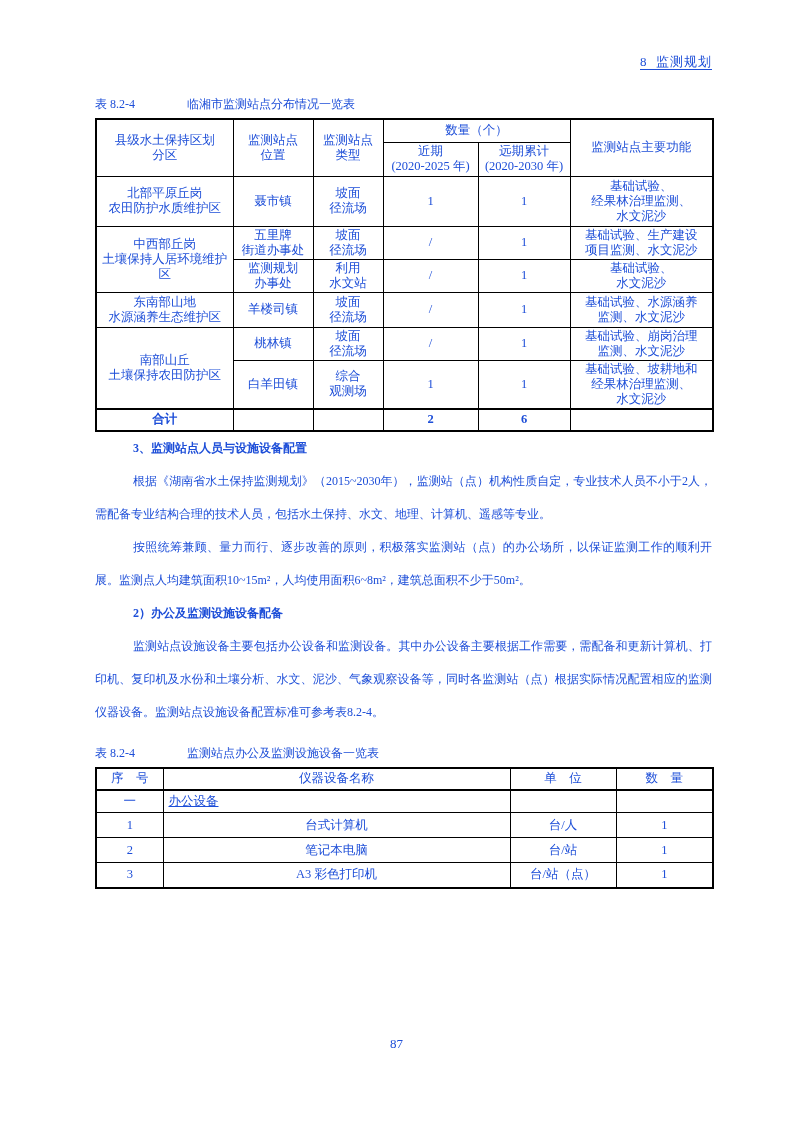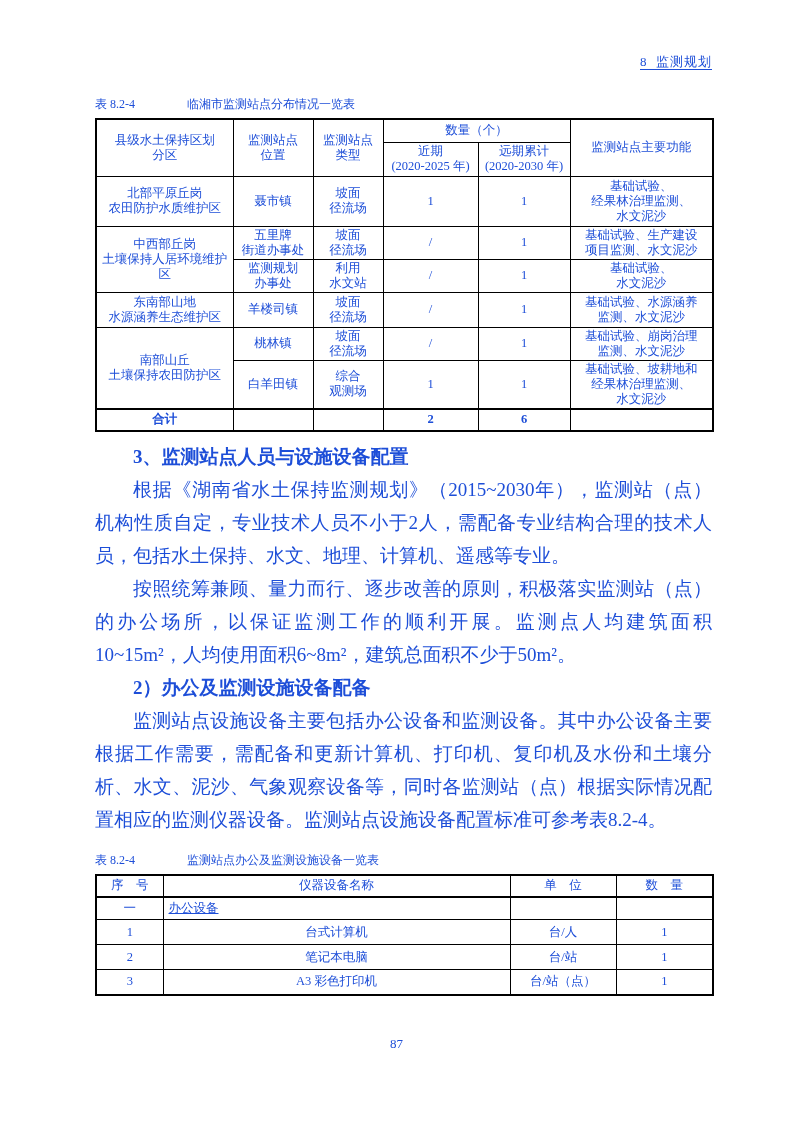--- a/index.html
+++ b/index.html
@@ -24,21 +24,21 @@
   #t1 .hr1{height:23px;}
   #t1 .hr2{height:34px;}
   #t1 .r1{height:50px;margin-left:8px;}
   #t1 .r2{height:33px;}
   #t1 .r3{height:32px;}
   #t1 .r4{height:35px;}
   #t1 .r5{height:32px;}
   #t1 .r6{height:45px;}
   #t1 .rt{height:22px;}
   #t1 .rt td{border-top:2px solid #000;font-weight:bold;}
-  .body-text{margin-top:8px;font-size:19px;line-height:33px;text-align:justify;}
+  .body-text{font-size:12px;line-height:33px;text-align:justify;}
   .body-text p{margin:0;text-indent:38px;}
   .body-text .hd{font-weight:bold;text-indent:38px;}
   .tbl-title2{margin-top:10px;height:28px;line-height:28px;}
   #t2 thead th{border-bottom:2px solid #000;height:22px;}
   #t2 .c0{height:23px;}
   #t2 .rr{height:25px;}
   #t2 .cat{text-align:left;padding-left:5px;text-decoration:underline;}
   .page-number{position:absolute;top:1036px;left:0;width:100%;text-align:center;font-size:13px;}
 </style>
 </head>

